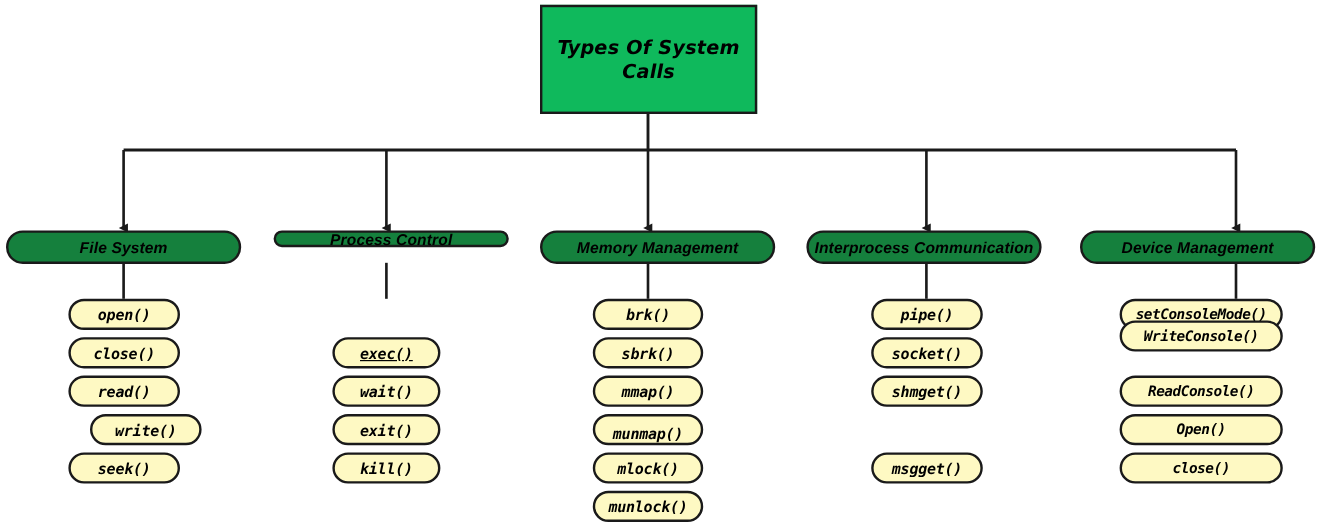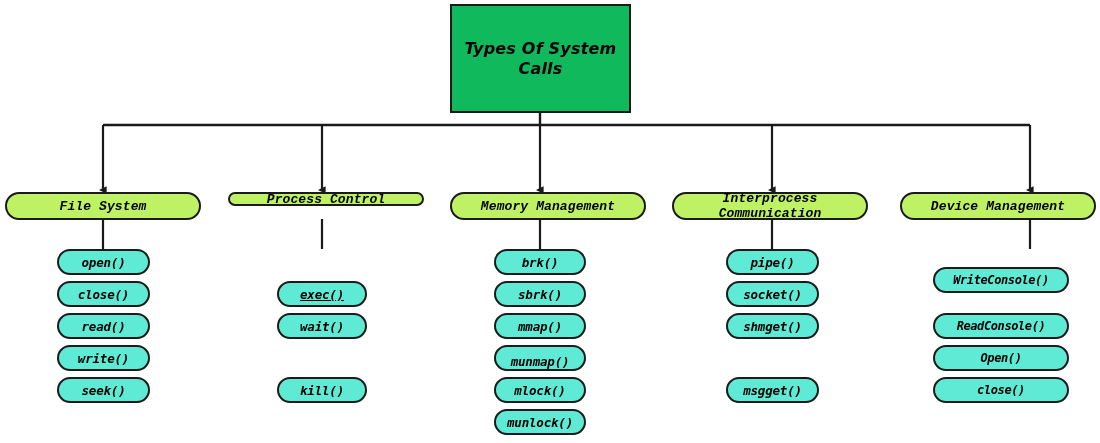--- a/index.html
+++ b/index.html
@@ -40,30 +40,30 @@
     background: #0FB95C;
     border-radius: 0;
     font-family: "DejaVu Sans", sans-serif;
     font-weight: bold;
     font-style: italic;
     font-size: 16px;
     line-height: 1.25;
     letter-spacing: 0.2px;
   }
   .cat-node {
-    background: #bef264;
+    background: #15803d;
     border-radius: 14px;
-    font-family: Liberation Mono, monospace;
+    font-family: Liberation Sans, sans-serif;
     font-weight: bold;
     font-style: italic;
     font-size: 13px;
     letter-spacing: 0.1px;
   }
   .leaf-node {
-    background: #5eead4;
+    background: #fef9c3;
     border-radius: 13px;
     font-family: "DejaVu Sans Mono", monospace;
     font-weight: bold;
     font-style: italic;
     font-size: 12.5px;
     letter-spacing: -0.2px;
   }
   .leaf-wide {
     font-size: 12px;
     letter-spacing: -0.4px;
@@ -91,51 +91,54 @@
     <path d="M 772 125 L 772 190" stroke="#1a1a1a" stroke-width="2.2" fill="none" marker-end="url(#arrowhead)"></path>
     <path d="M 1030 125 L 1030 190" stroke="#1a1a1a" stroke-width="2.2" fill="none" marker-end="url(#arrowhead)"></path>
 
     <path d="M 103 219 L 103 249" stroke="#1a1a1a" stroke-width="2.2" fill="none"></path>
     <path d="M 322 219 L 322 249" stroke="#1a1a1a" stroke-width="2.2" fill="none"></path>
     <path d="M 540 219 L 540 249" stroke="#1a1a1a" stroke-width="2.2" fill="none"></path>
     <path d="M 772 219 L 772 249" stroke="#1a1a1a" stroke-width="2.2" fill="none"></path>
     <path d="M 1030 219 L 1030 249" stroke="#1a1a1a" stroke-width="2.2" fill="none"></path>
   </svg>
 
-  <div class="node root-node" style="left:450px; top:4px; width:181px; height:109px;">
+  <div class="node root-node" style="left:450px; top:4px; width:181px; height:91px;">
     <span>Types Of System Calls</span>
   </div>
 
   <div class="node cat-node" style="left:5px; top:192px; width:196px; height:28px;">
     <span>File System</span>
   </div>
   <div class="node leaf-node" style="left:57px; top:249px; width:93px; height:26px;">
     <span>open()</span>
   </div>
   <div class="node leaf-node" style="left:57px; top:281px; width:93px; height:26px;">
     <span>close()</span>
   </div>
   <div class="node leaf-node" style="left:57px; top:313px; width:93px; height:26px;">
     <span>read()</span>
   </div>
-  <div class="node leaf-node" style="left:57px; top:345px; width:93px; height:26px;">
+  <div class="node leaf-node" style="left:75px; top:345px; width:93px; height:26px;">
     <span>write()</span>
   </div>
   <div class="node leaf-node" style="left:57px; top:377px; width:93px; height:26px;">
     <span>seek()</span>
   </div>
 
   <div class="node cat-node" style="left:228px; top:192px; width:196px; height:14px;">
     <span>Process Control</span>
   </div>
   <div class="node leaf-node" style="left:277px; top:281px; width:90px; height:26px;text-decoration:underline;">
     <span>exec()</span>
   </div>
   <div class="node leaf-node" style="left:277px; top:313px; width:90px; height:26px;">
     <span>wait()</span>
+  </div>
+  <div class="node leaf-node" style="left:277px; top:345px; width:90px; height:26px;">
+    <span>exit()</span>
   </div>
   <div class="node leaf-node" style="left:277px; top:377px; width:90px; height:26px;">
     <span>kill()</span>
   </div>
 
   <div class="node cat-node" style="left:450px; top:192px; width:196px; height:28px;">
     <span>Memory Management</span>
   </div>
   <div class="node leaf-node" style="left:494px; top:249px; width:92px; height:26px;">
     <span>brk()</span>
@@ -168,20 +171,23 @@
   <div class="node leaf-node" style="left:726px; top:313px; width:93px; height:26px;">
     <span>shmget()</span>
   </div>
   <div class="node leaf-node" style="left:726px; top:377px; width:93px; height:26px;">
     <span>msgget()</span>
   </div>
 
   <div class="node cat-node" style="left:900px; top:192px; width:196px; height:28px;align-items:center;">
     <span>Device Management</span>
   </div>
+  <div class="node leaf-node leaf-wide" style="left:933px; top:249px; width:136px; height:26px;">
+    <span>setConsoleMode()</span>
+  </div>
   <div class="node leaf-node leaf-wide" style="left:933px; top:267px; width:136px; height:26px;">
     <span>WriteConsole()</span>
   </div>
   <div class="node leaf-node leaf-wide" style="left:933px; top:313px; width:136px; height:26px;">
     <span>ReadConsole()</span>
   </div>
   <div class="node leaf-node leaf-wide" style="left:933px; top:345px; width:136px; height:26px;">
     <span>Open()</span>
   </div>
   <div class="node leaf-node leaf-wide" style="left:933px; top:377px; width:136px; height:26px;">

